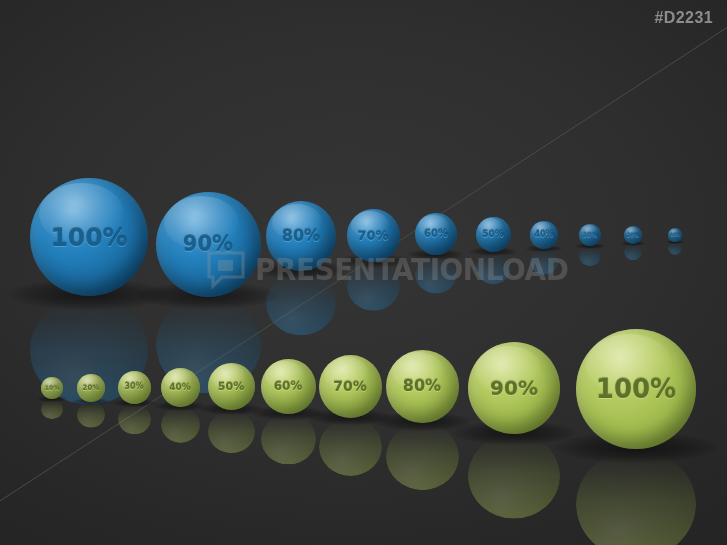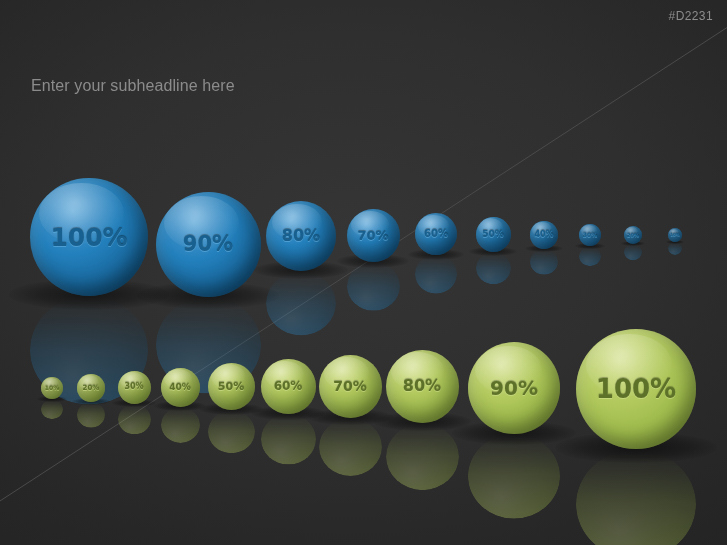--- a/index.html
+++ b/index.html
@@ -16,21 +16,21 @@
   
   .diagonal{
     position:absolute;left:-60px;top:-60px;width:860px;height:680px;
     pointer-events:none;
   }
   .diagonal svg{display:block;width:100%;height:100%;}
 
   
   .doc-id{
     position:absolute;right:14px;top:9px;
-    font-size:12px;color:#8d8d8d;letter-spacing:.4px;
+    font-size:16px;color:#8d8d8d;letter-spacing:.4px;font-weight:bold;
   }
   .title{
     position:absolute;left:31px;top:34px;
     font-size:29px;font-weight:bold;color:#ffffff;letter-spacing:.5px;
     line-height:1;
   }
   .subtitle{
     position:absolute;left:31px;top:78px;
     font-size:16px;color:#8b8b8b;letter-spacing:.1px;line-height:1;
   }
@@ -119,21 +119,20 @@
 
 <div id="slide">
 
   <div class="diagonal">
     <svg viewBox="0 0 860 680" xmlns="http://www.w3.org/2000/svg">
       <line x1="0" y1="600" x2="860" y2="40" stroke="#4a4a4a" stroke-width="1"></line>
     </svg>
   </div>
 
   <div class="doc-id">#D2231</div>
-  <div class="subtitle">Enter your subheadline here</div>
 
   <div class="row blue" id="blue-row">
       <div class="sphere-wrap" style="left: 30px; top: 178px; width: 118px; height: 118px;">
         <div class="ground" style="width: 159.3px; height: 30.68px; left: -20.65px; top: 101.48px;"></div>
         <div class="reflection" style="width: 118px; height: 108.56px; top: 118px;"></div>
         <div class="ball" style="width: 118px; height: 118px;">
           <div class="shade"></div>
           <div class="gloss"></div>
           <div class="pct" style="font-size: 25px;">100%</div>
         </div>
@@ -306,14 +305,23 @@
         <div class="ground" style="width: 162px; height: 31.2px; left: -21px; top: 103.2px;"></div>
         <div class="reflection" style="width: 120px; height: 110.4px; top: 120px;"></div>
         <div class="ball" style="width: 120px; height: 120px;">
           <div class="shade"></div>
           <div class="gloss"></div>
           <div class="pct" style="font-size: 26px;">100%</div>
         </div>
       </div>
     </div>
 
+  <div class="watermark">
+    <div class="wm-logo">
+      <svg width="40" height="40" viewBox="0 0 40 40" xmlns="http://www.w3.org/2000/svg">
+        <path d="M3 4 H37 V28 H16 L7 37 V28 H3 Z" fill="none" stroke="#9b9b9b" stroke-width="3.2"></path>
+        <rect x="12" y="11" width="15" height="11" fill="#9b9b9b"></rect>
+      </svg>
+    </div>
+    <div class="wm-text">PRESENTATIONLOAD</div>
+  </div>
 
 </div>
 
 </body></html>

